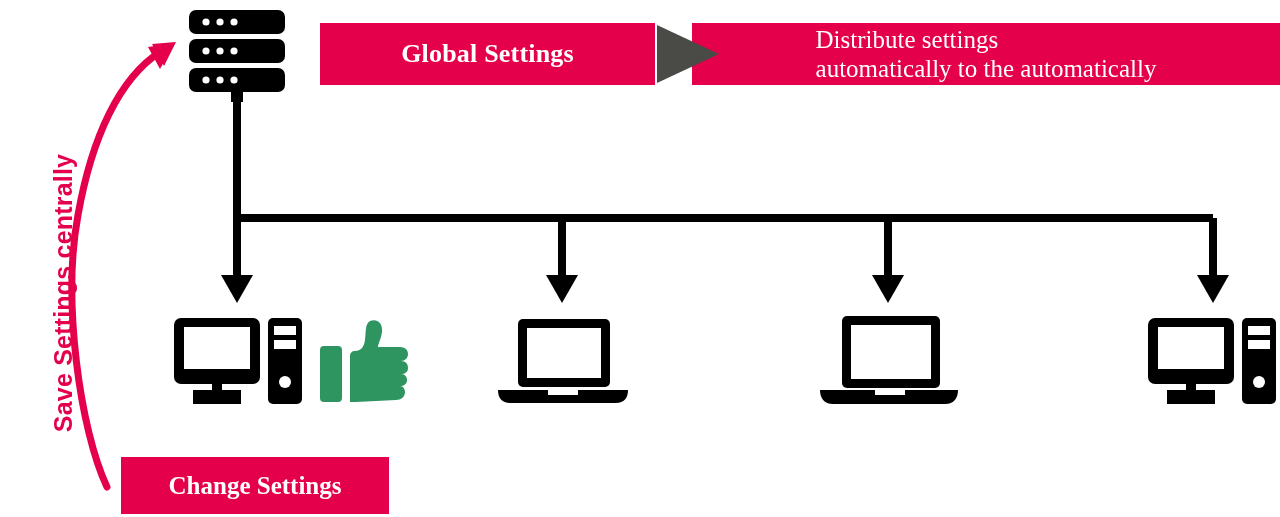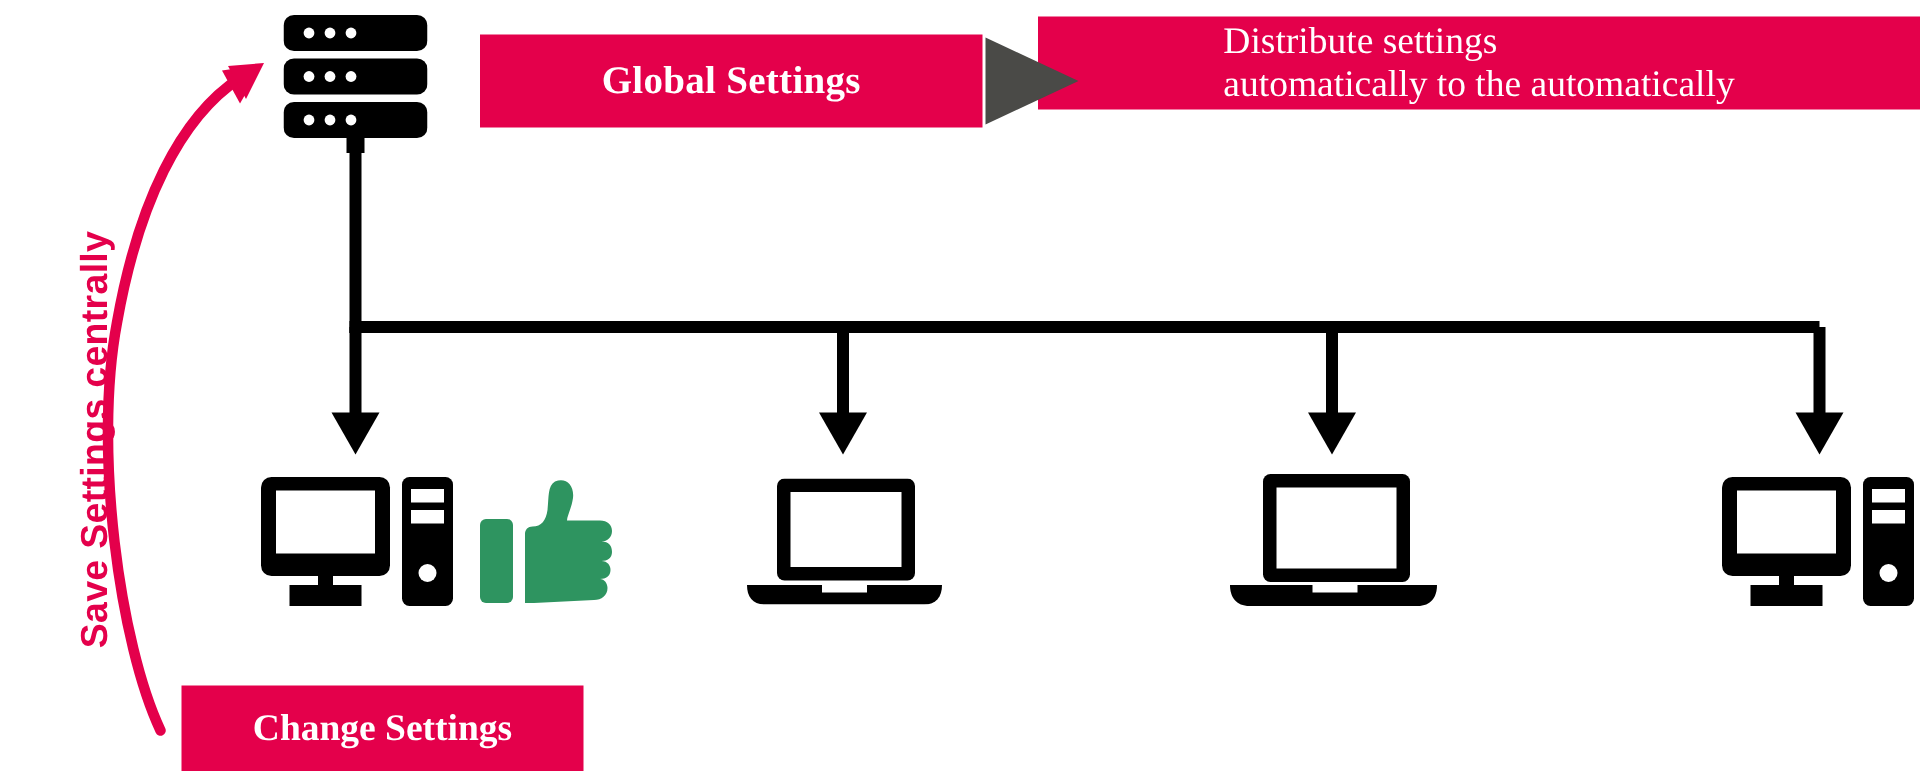--- a/index.html
+++ b/index.html
@@ -33,21 +33,21 @@
     left: 320px;
     top: 23px;
     width: 335px;
     height: 62px;
     font-size: 26px;
     font-weight: bold;
     letter-spacing: 0.2px;
   }
   #banner-distribute {
     left: 692px;
-    top: 11px;
+    top: 23px;
     width: 588px;
     height: 62px;
     font-size: 25px;
     font-weight: normal;
     line-height: 1.18;
     padding: 0 8px;
   }
   #banner-change-settings {
     left: 121px;
     top: 457px;

